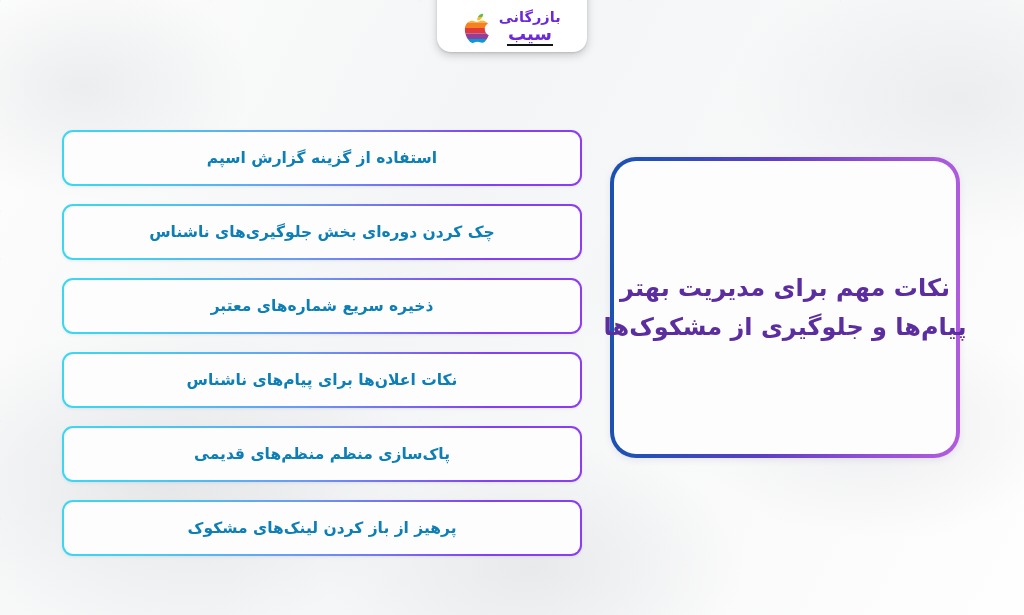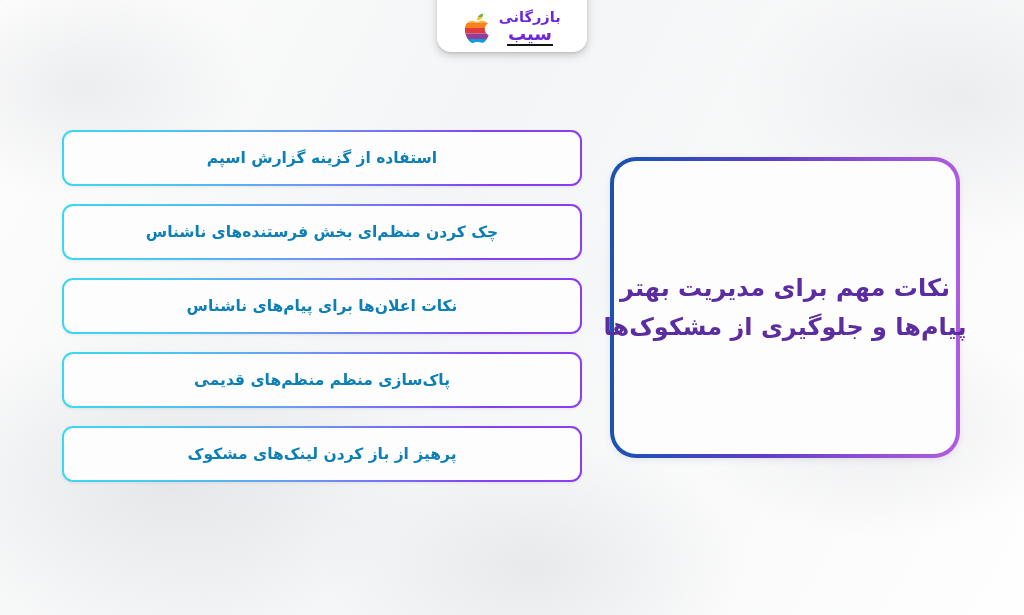--- a/index.html
+++ b/index.html
@@ -125,21 +125,24 @@
       </g>
     </svg>
   </div>
 </div>
 
 <div id="tips-list">
   <div class="tip-item">
     <span class="tip-text">استفاده از گزینه گزارش اسپم</span>
   </div>
   <div class="tip-item">
-    <span class="tip-text">چک کردن منظم‌ای بخش فرستنده‌های ناشناس</span>
+    <span class="tip-text">چک کردن دوره‌ای بخش جلوگیری‌های ناشناس</span>
+  </div>
+  <div class="tip-item">
+    <span class="tip-text">ذخیره سریع شماره‌های معتبر</span>
   </div>
   <div class="tip-item">
     <span class="tip-text">نکات اعلان‌ها برای پیام‌های ناشناس</span>
   </div>
   <div class="tip-item">
     <span class="tip-text">پاک‌سازی منظم منظم‌های قدیمی</span>
   </div>
   <div class="tip-item">
     <span class="tip-text">پرهیز از باز کردن لینک‌های مشکوک</span>
   </div>

